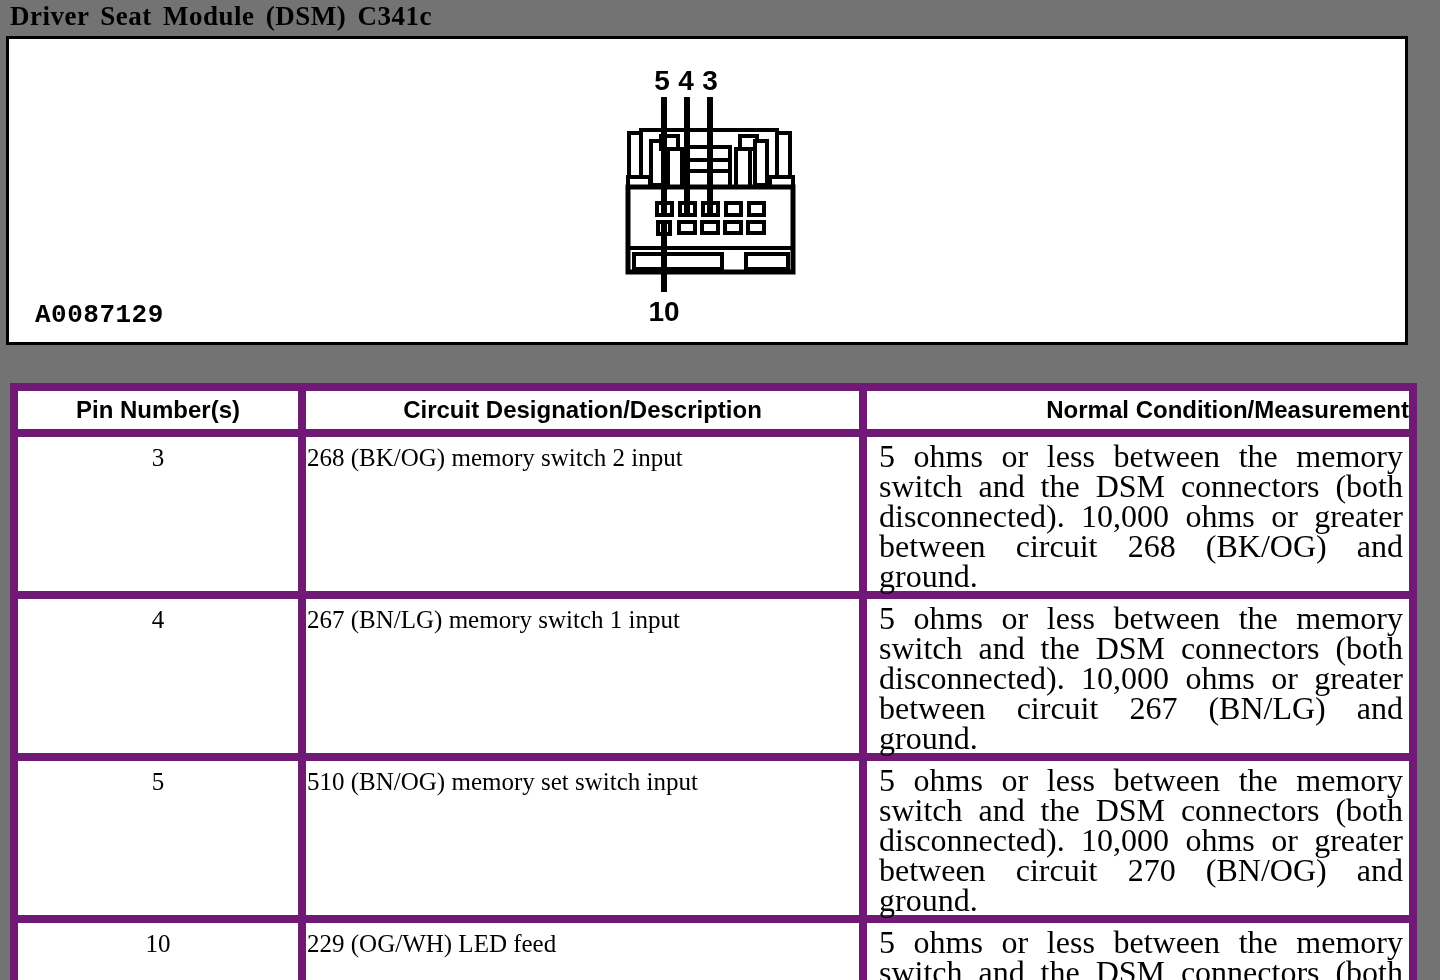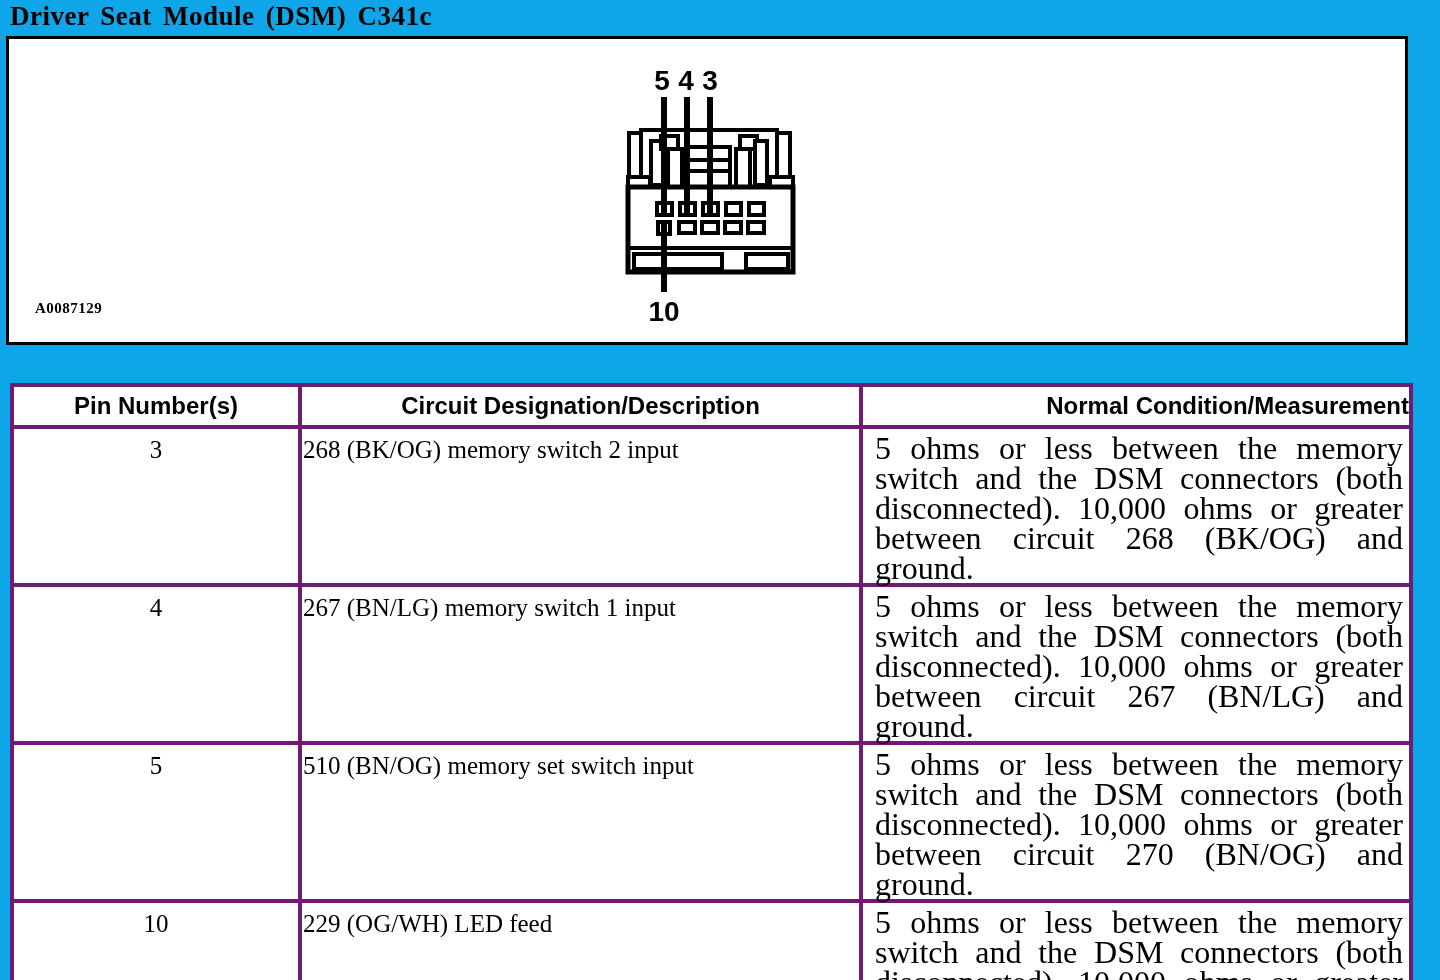--- a/index.html
+++ b/index.html
@@ -5,21 +5,21 @@
   html, body {
     margin: 0;
     padding: 0;
     background: #ffffff;
     width: 1440px;
     height: 980px;
     overflow: hidden;
     font-family: "Liberation Serif", serif;
     color: #000000;
   }
-  .page { position: relative; width: 1440px; height: 980px; background: #0ea5e9; }
+  .page { position: relative; width: 1440px; height: 980px; background: #737373; }
 
   .doc-title {
     position: absolute;
     left: 10px; top: 1px;
     font-family: "Liberation Serif", serif;
     font-weight: bold;
     font-size: 27px;
     letter-spacing: 0.5px;
     word-spacing: 4px;
     white-space: nowrap;
@@ -28,41 +28,41 @@
   .figure-box {
     position: absolute;
     left: 6px; top: 36px;
     width: 1396px; height: 303px;
     border: 3px solid #000000;
     background: #ffffff;
   }
   .figure-id {
     position: absolute;
     left: 26px; top: 261px;
-    font-family: Liberation Serif, serif;
+    font-family: Liberation Mono, monospace;
     font-weight: bold;
-    font-size: 15px;
+    font-size: 26px;
     letter-spacing: 0.5px;
   }
   .connector-svg {
     position: absolute;
     left: 591px; top: 16px;
     width: 220px; height: 275px;
   }
 
   .pin-table {
     position: absolute;
     left: 10px; top: 383px;
     width: 1399px;
     border-collapse: collapse;
     table-layout: fixed;
     background: #ffffff;
   }
   .pin-table th, .pin-table td {
-    border: 4px solid #701a75;
+    border: 8px solid #701a75;
     background: #ffffff;
   }
   .pin-table th {
     height: 38px;
     font-family: "Liberation Sans", sans-serif;
     font-weight: bold;
     font-size: 24px;
     text-align: center;
     vertical-align: middle;
     padding: 0;

